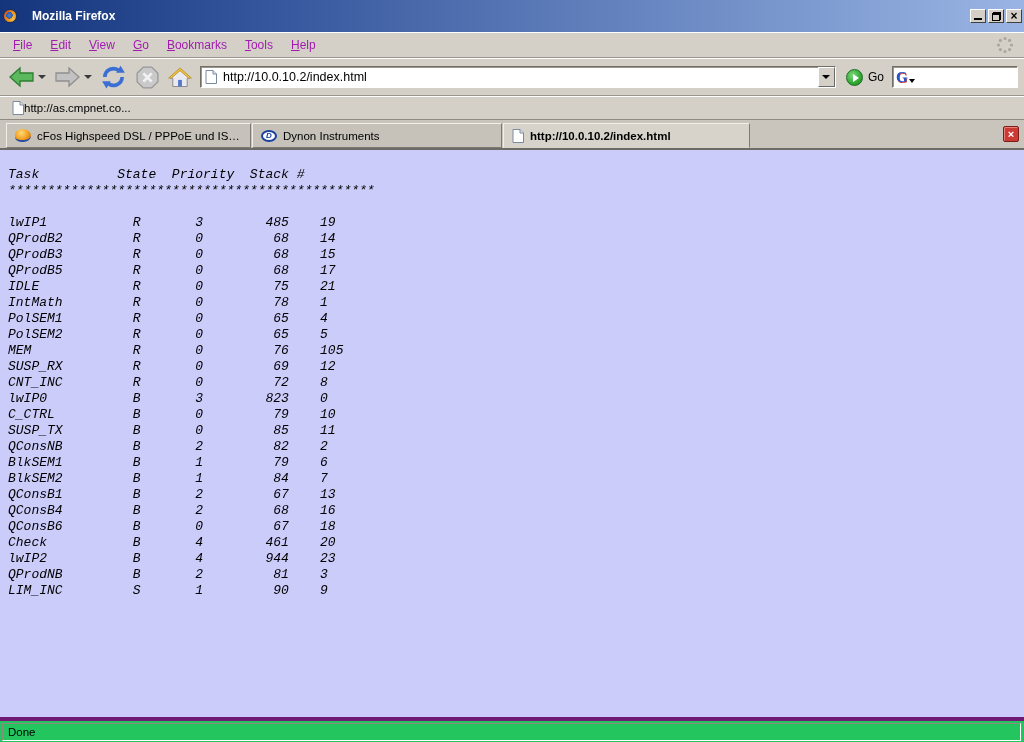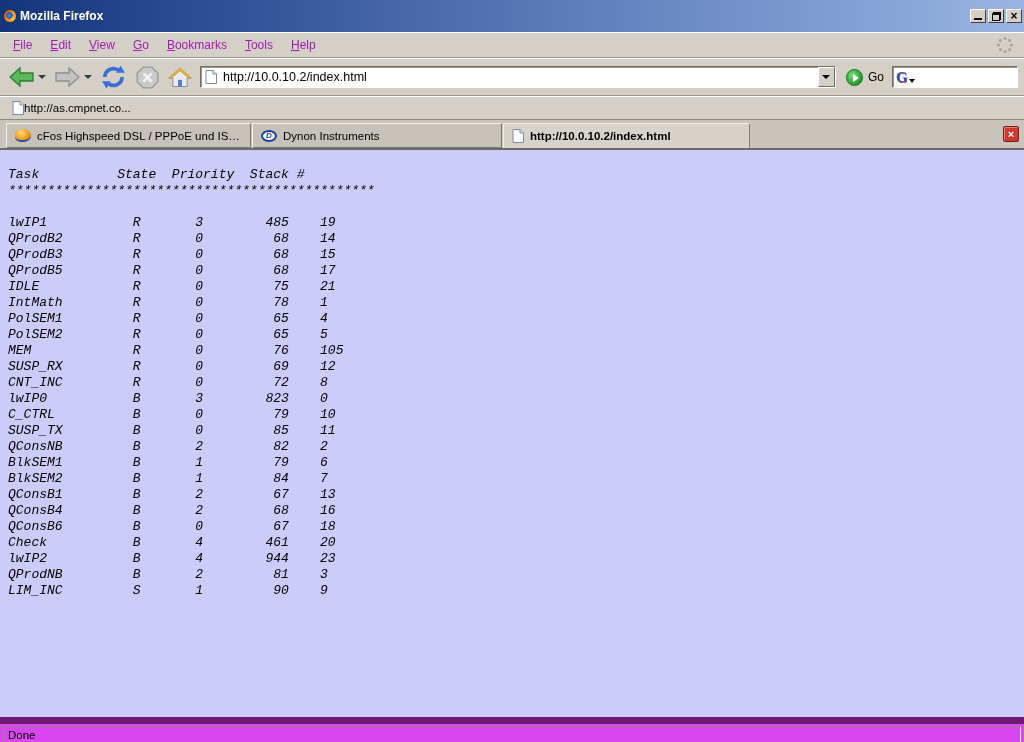--- a/index.html
+++ b/index.html
@@ -2,21 +2,21 @@
 <html><head>
 <meta charset="utf-8">
 <style>
   * { margin:0; padding:0; box-sizing:border-box; }
   html,body { width:1024px; height:742px; overflow:hidden; }
   body { font-family:"Liberation Sans", sans-serif; background:#d4d0c8; }
   .window { display:flex; flex-direction:column; width:1024px; height:742px; }
 
   
   .titlebar { height:18px; background:linear-gradient(90deg,#14357c 0%,#3a5ba0 30%,#9ab5e4 100%);
-    display:flex; align-items:center; padding:16px 2px; flex:none; }
+    display:flex; align-items:center; padding:16px 2px; flex:none;gap:12px; }
   .fx-icon { width:14px; height:14px; border-radius:50%; margin:0 3px 0 1px; flex:none;
     background: radial-gradient(circle at 45% 45%, #4a7fd6 0%, #2a5fb0 34%, rgba(0,0,0,0) 36%),
                 conic-gradient(from 140deg, #f7bc3d, #ef7f16, #d9570c, #f09a20, #f7bc3d);
     border:1px solid #1c2f5e; }
   .title-text { color:#fff; font-weight:bold; font-size:12px; letter-spacing:0; }
   .win-buttons { margin-left:auto; display:flex; gap:2px; }
   .wbtn { width:16px; height:14px; background:#d4d0c8; border:1px solid;
     border-color:#fff #404040 #404040 #fff; display:flex; align-items:flex-end; justify-content:center;
     position:relative; }
   .glyph-min { width:8px; height:2px; background:#000; margin:0 0 2px 0; }
@@ -94,21 +94,21 @@
     color:#1a3fa0; font-weight:bold; font-style:italic; font-size:8px; line-height:8px;
     text-align:center; display:inline-block; }
 
   
   .content { flex:1; background:#ccccfb; overflow:hidden; color:#000; }
   .page-hits { font-family:"Liberation Serif",serif; font-size:17px; margin:11px 0 0 10px; }
   .task-table { font-family:"Liberation Mono","DejaVu Sans Mono",monospace; font-size:13px;
     line-height:16px; margin:17px 0 0 8px; white-space:pre;font-style:italic; }
 
   
-  .statusbar { height:25px; background:#d946ef; border-top:7px solid #701a75; flex:none; padding:2px 3px 0 2px; }
+  .statusbar { height:25px; background:#22c55e; border-top:4px solid #701a75; flex:none; padding:2px 3px 0 2px; }
   .status-panel { height:18px; border:1px solid; border-color:#8e8a82 #fff #fff #8e8a82;
     display:flex; align-items:center; padding:0 5px; font-size:11.5px; color:#000; }
 
   svg { display:block; }
 </style>
 </head>
 <body>
 
 <div class="window">
 

